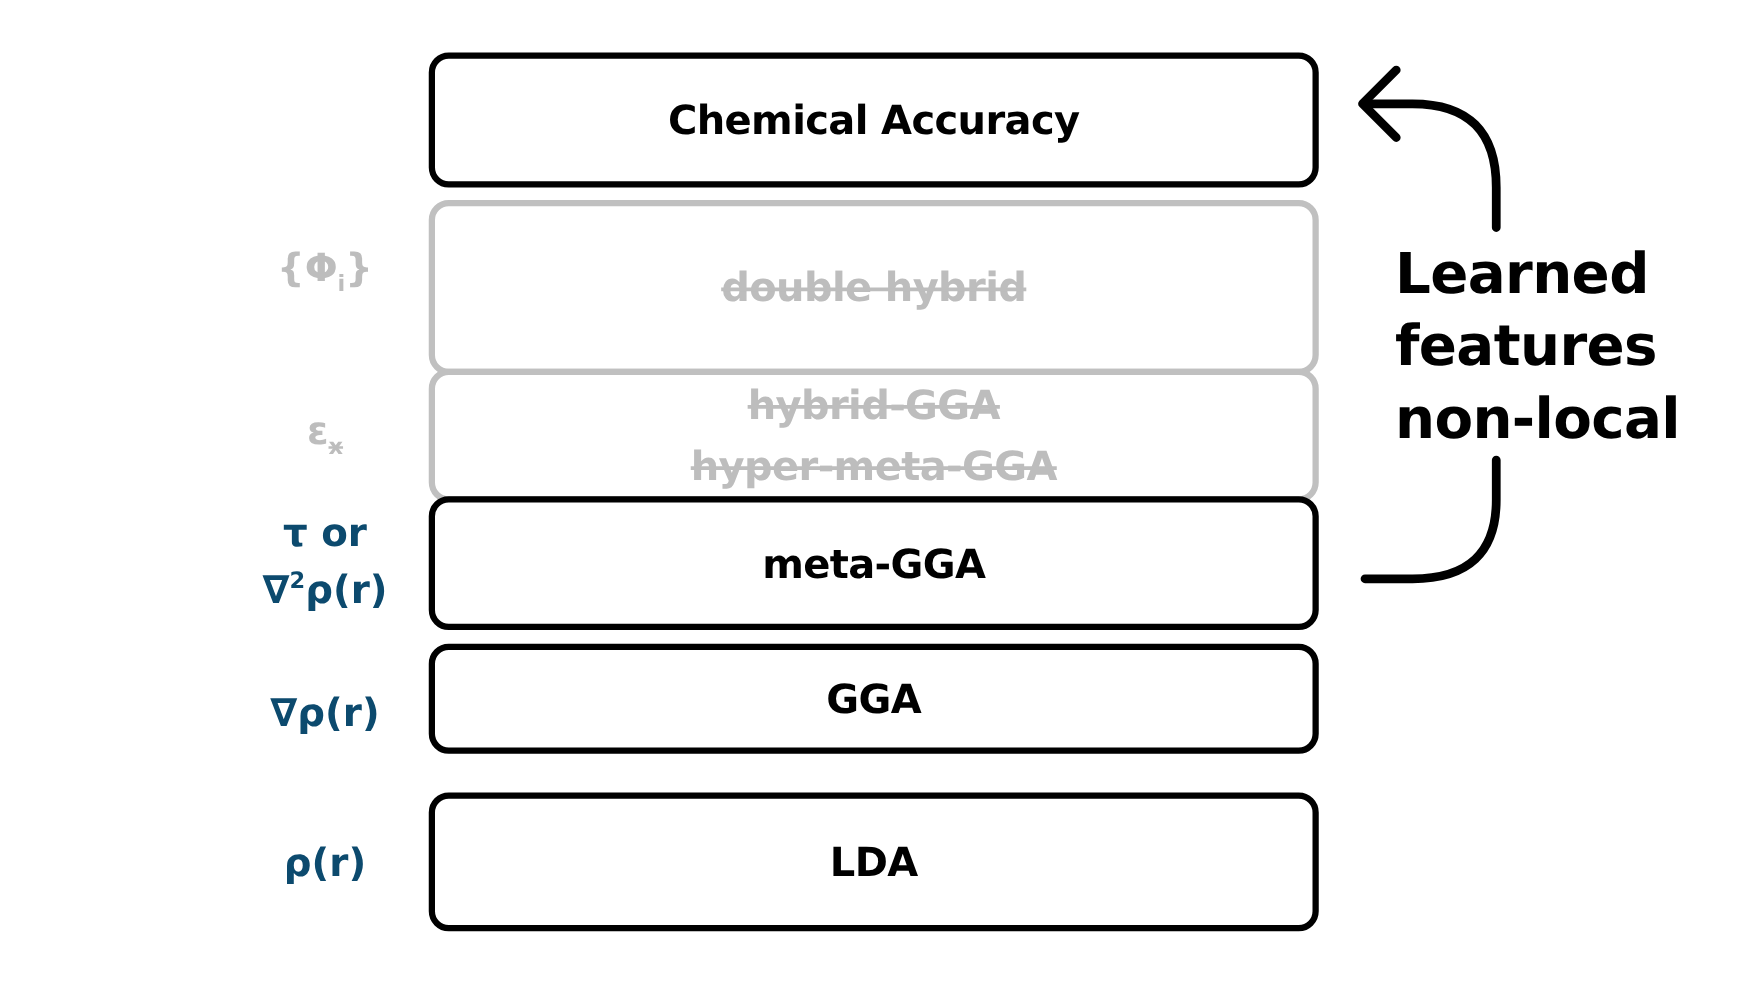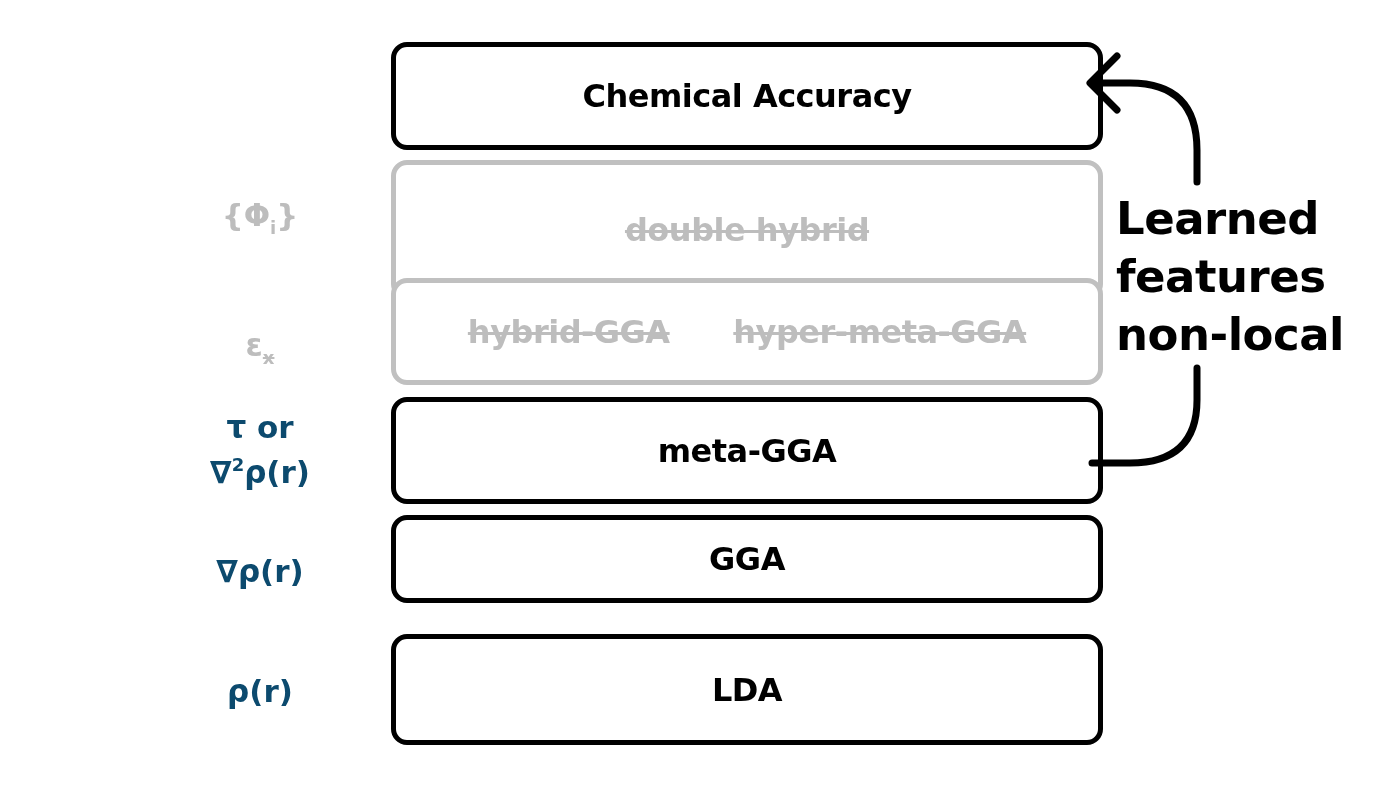--- a/index.html
+++ b/index.html
@@ -1,20 +1,20 @@
 <!DOCTYPE html>
 <html><head>
   <meta charset="utf-8">
   <style>
     html, body { margin: 0; padding: 0; background: #ffffff; }
     body { width: 1400px; height: 788px; position: relative; overflow: hidden;
            font-family: "DejaVu Sans", "Liberation Sans", sans-serif; font-weight: bold; }
     .rung { position: absolute; left: 343px; width: 712px; box-sizing: border-box;
             border: 5px solid #000; border-radius: 16px; background: #fff;
-            display: flex; align-items: center; justify-content: center; margin-left: 48px; }
+            display: flex; align-items: center; justify-content: center; }
     .rung.faded { border-color: #c0c0c0; }
     .rung-text { font-size: 32px; color: #000; letter-spacing: -0.5px; }
     .faded .rung-text { color: #bdbdbd; text-decoration: line-through; text-decoration-thickness: 3px; }
     .rung.split { justify-content: space-around; padding: 0 40px; }
     .ing { position: absolute; left: 185px; width: 150px; text-align: center;
            font-size: 31px; color: #0c4a6e; line-height: 38px; }
     .ing.faded { color: #bdbdbd; }
     .ing .sub { font-size: 18px; vertical-align: -8px; }
     .ing .sup { font-size: 18px; vertical-align: 12px; }
     .strike-sub { text-decoration: line-through; text-decoration-thickness: 2px; }
@@ -26,21 +26,21 @@
 <body>
 
 <div class="rung" style="top:42px;height:108px;">
   <span class="rung-text">Chemical Accuracy</span>
 </div>
 
 <div class="rung faded" style="top:160px;height:140px;">
   <span class="rung-text">double hybrid</span>
 </div>
 
-<div class="rung faded split" style="top:278px;height:107px;">
+<div class="rung faded split" style="top:295px;height:107px;flex-direction:column;">
   <span class="rung-text">hybrid-GGA</span>
   <span class="rung-text">hyper-meta-GGA</span>
 </div>
 
 <div class="rung" style="top:397px;height:107px;">
   <span class="rung-text">meta-GGA</span>
 </div>
 
 <div class="rung" style="top:515px;height:88px;text-align:right;">
   <span class="rung-text">GGA</span>

